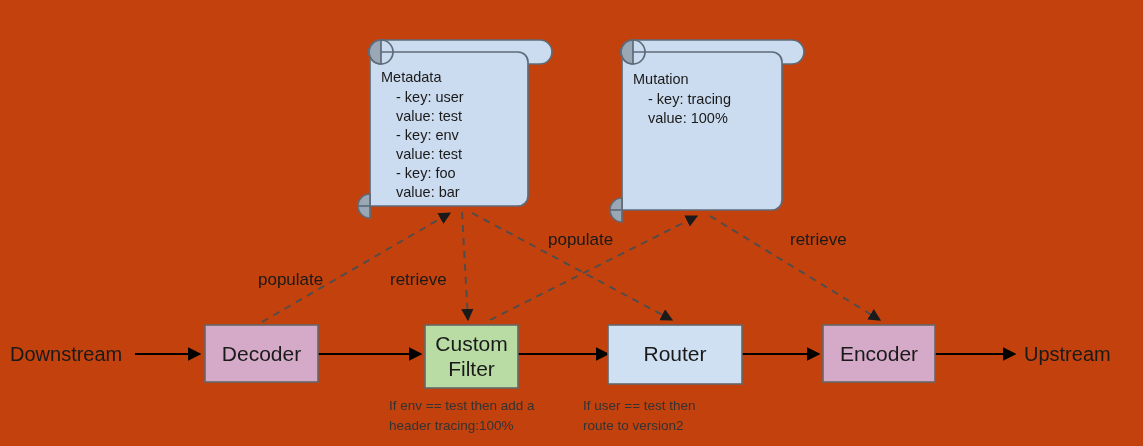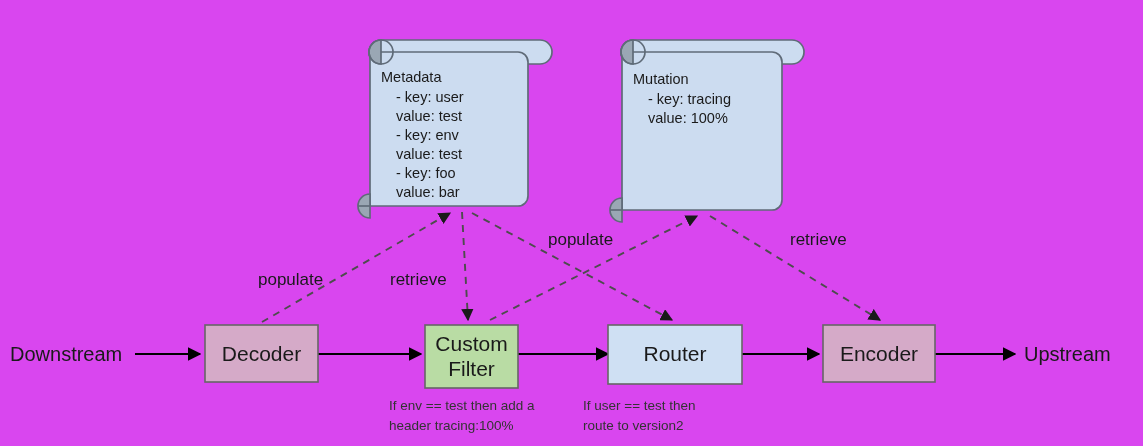--- a/index.html
+++ b/index.html
@@ -10,21 +10,21 @@
   body {
     width: 1143px;
     height: 446px;
     overflow: hidden;
     font-family: "Liberation Sans", sans-serif;
   }
   #diagram-root {
     position: relative;
     width: 1143px;
     height: 446px;
-    background: #d946ef;
+    background: #c2410c;
   }
   svg#diagram {
     display: block;
     width: 1143px;
     height: 446px;
   }
   .box-rect {
     stroke: #666666;
     stroke-width: 1.6;
   }

